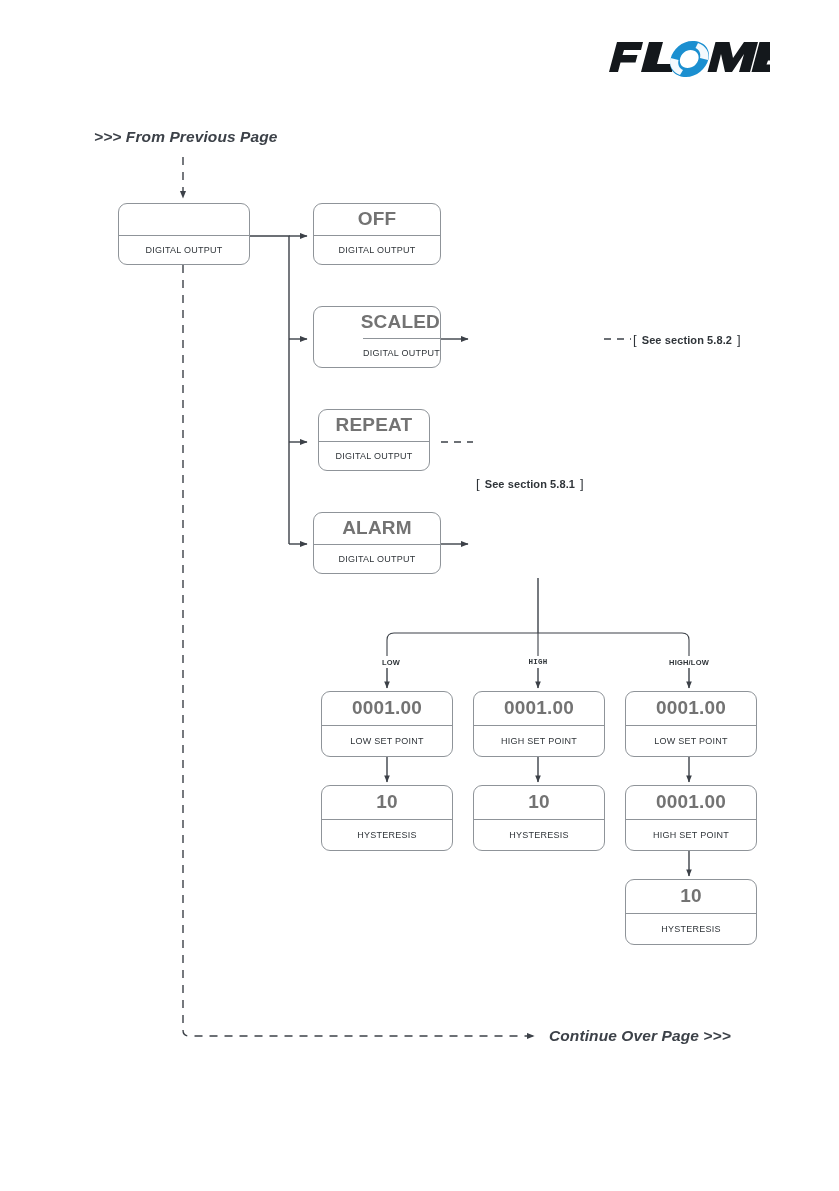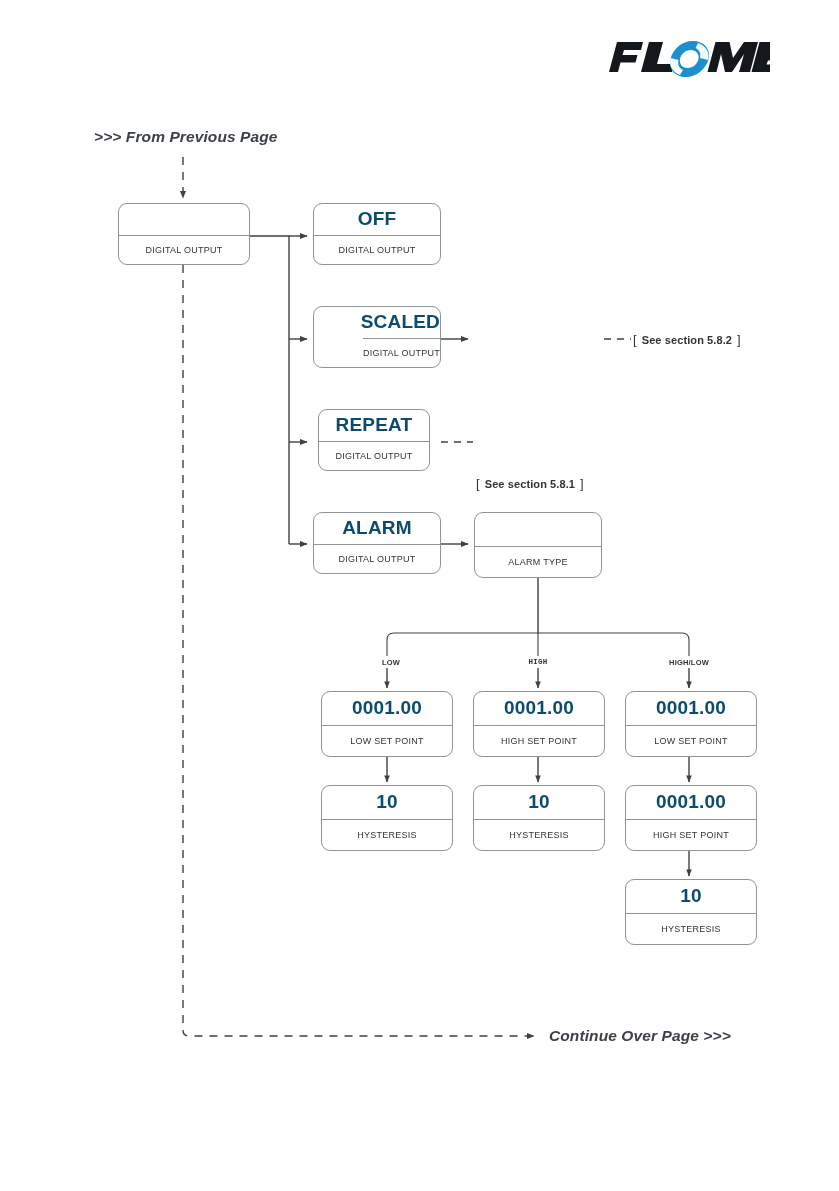--- a/index.html
+++ b/index.html
@@ -77,21 +77,21 @@
     display: flex;
     flex-direction: column;
   }
   .node .val {
     flex: 0 0 50%;
     display: flex;
     align-items: center;
     justify-content: center;
     font-weight: bold;
     font-size: 19px;
-    color: #0c4a6e;
+    color: #737373;
     letter-spacing: 0.2px;
     padding-bottom: 1px;
   }
   .node .lbl {
     flex: 1 1 auto;
     display: flex;
     align-items: center;
     justify-content: center;
     border-top: 1px solid #8f9499;
     font-weight: normal;
@@ -212,24 +212,20 @@
   <div class="node" style="left:318px;top:409px;width:112px;height:62px;">
     <div class="val">REPEAT</div>
     <div class="lbl">DIGITAL OUTPUT</div>
   </div>
 
   <div class="node" style="left:313px;top:512px;width:128px;height:62px;">
     <div class="val">ALARM</div>
     <div class="lbl">DIGITAL OUTPUT</div>
   </div>
 
-  <div class="node" style="left:474px;top:512px;width:128px;height:66px;">
-    <div class="val"></div>
-    <div class="lbl">ALARM TYPE</div>
-  </div>
 
   <div class="node" style="left:321px;top:691px;width:132px;height:66px;">
     <div class="val">0001.00</div>
     <div class="lbl">LOW SET POINT</div>
   </div>
   <div class="node" style="left:321px;top:785px;width:132px;height:66px;">
     <div class="val">10</div>
     <div class="lbl">HYSTERESIS</div>
   </div>
 

